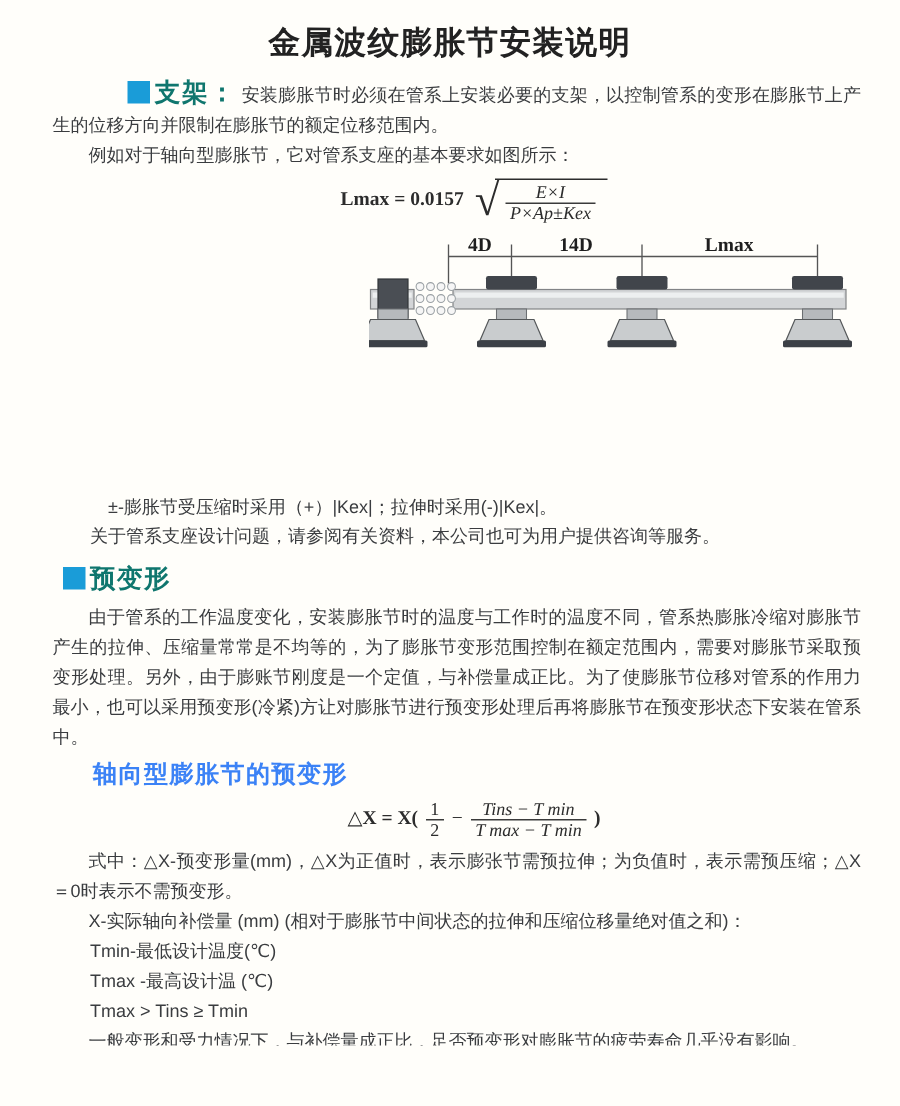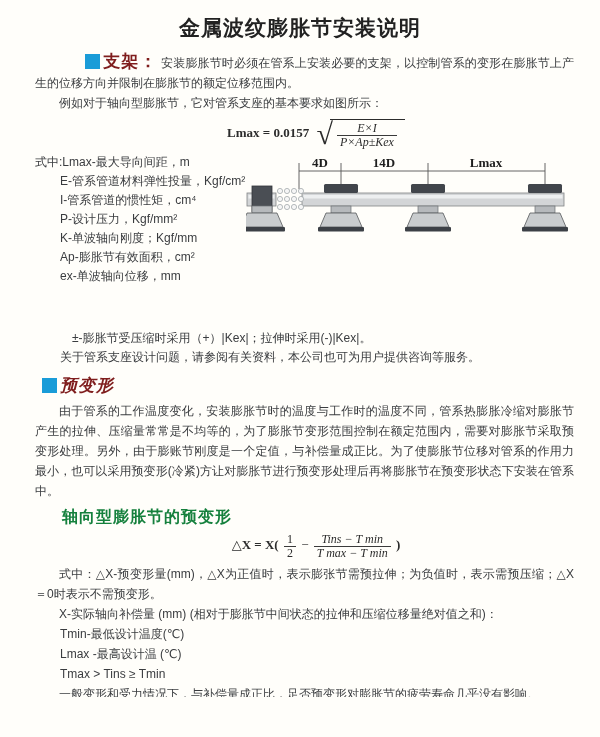--- a/index.html
+++ b/index.html
@@ -14,24 +14,24 @@
     margin:14px 0 10px; text-align:center;
     font-size:21px; font-weight:bold; color:#222; letter-spacing:1px;
   }
   p { margin:0 26px 0 35px; line-height:20px; text-align:justify; }
   .indent { text-indent:2em; }
   .sec-para { text-indent:50px; }
   .sq {
     display:inline-block; width:15px; height:15px; background:#1a9cd8;
     margin-right:3px; vertical-align:-2px;
   }
-  .sec-head-text { color:#7f1d1d; font-size:17px; font-weight:bold; letter-spacing:1px; }
-  .sec-head { margin:8px 0 3px 42px; line-height:22px;font-style:italic; }
+  .sec-head-text { color:#0f766e; font-size:17px; font-weight:bold; letter-spacing:1px; }
+  .sec-head { margin:8px 0 3px 42px; line-height:22px; }
   .sub-head {
-    color:#15803d; font-size:16px; font-weight:bold; letter-spacing:1px; line-height:20px;
+    color:#3b82f6; font-size:16px; font-weight:bold; letter-spacing:1px; line-height:20px;
   }
   .sub-head.axial { margin:6px 0 2px 62px; }
   .sub-head.lateral { margin:2px 0 2px 40px; font-size:17px; }
   
   .formula {
     text-align:center; margin:6px 0 4px;
     font-family:"Liberation Serif","DejaVu Serif",serif;
     font-size:13px; color:#2c2c2c;padding-left:32px;
   }
   .f-bold { font-weight:bold; }
@@ -78,29 +78,20 @@
       <span class="radicand">
         <span class="frac">
           <span class="num f-it">E×I</span>
           <span class="den f-it">P×Ap±Kex</span>
         </span>
       </span>
     </span>
   </div>
 
   <div class="def-zone">
-    <div class="def-list">
-      <span class="def-item first">式中:Lmax-最大导向间距，m</span>
-      <span class="def-item">E-管系管道材料弹性投量，Kgf/cm²</span>
-      <span class="def-item">I-管系管道的惯性矩，cm⁴</span>
-      <span class="def-item">P-设计压力，Kgf/mm²</span>
-      <span class="def-item">K-单波轴向刚度；Kgf/mm</span>
-      <span class="def-item">Ap-膨胀节有效面积，cm²</span>
-      <span class="def-item">ex-单波轴向位移，mm</span>
-    </div>
 
     <svg class="diagram" viewBox="0 0 350 95" width="350" height="95" xmlns="http://www.w3.org/2000/svg">
 
       <g stroke="#555" stroke-width="0.9">
         <line x1="53" y1="16" x2="299" y2="16"></line>
         <line x1="53" y1="8" x2="53" y2="34"></line>
         <line x1="95" y1="8" x2="95" y2="30"></line>
         <line x1="182" y1="8" x2="182" y2="30"></line>
         <line x1="299" y1="8" x2="299" y2="30"></line>
       </g>
@@ -178,19 +169,19 @@
     <span class="frac f-it">
       <span class="num">Tins − T min</span>
       <span class="den">T max − T min</span>
     </span>
     <span class="f-bold">)</span>
   </div>
 
   <p class="indent">式中：△X-预变形量(mm)，△X为正值时，表示膨张节需预拉伸；为负值时，表示需预压缩；△X＝0时表示不需预变形。</p>
   <p class="indent">X-实际轴向补偿量 (mm) (相对于膨胀节中间状态的拉伸和压缩位移量绝对值之和)：</p>
   <div class="mono-line">Tmin-最低设计温度(℃)</div>
-  <div class="mono-line">Lmax -最高设计温 (℃)</div>
+  <div class="mono-line">Tmax -最高设计温 (℃)</div>
   <div class="mono-line">Tmax &gt; Tins ≥ Tmin</div>
   <p class="indent">一般变形和受力情况下，与补偿量成正比，足否预变形对膨胀节的疲劳寿命几乎没有影响。</p>
 
   <div class="sub-head lateral">横向型膨胀节的预变形-冷紧</div>
 
 </div>
 
 </body></html>

